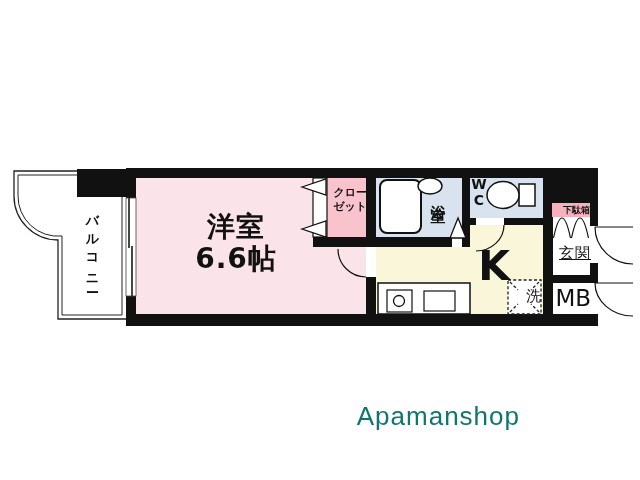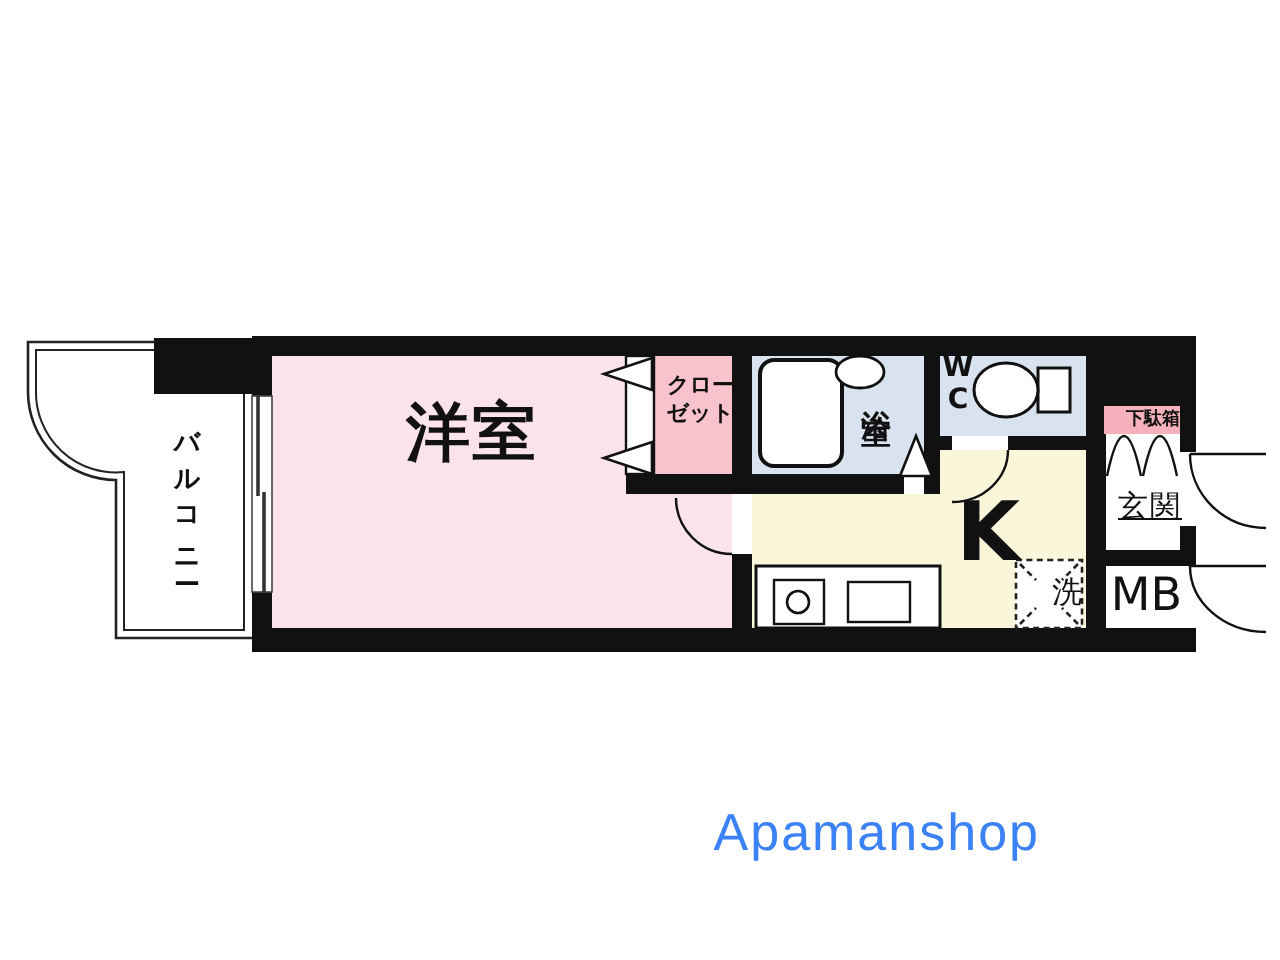--- a/index.html
+++ b/index.html
@@ -2,32 +2,32 @@
 <html><head>
 <meta charset="utf-8">
 <style>
   html,body{margin:0;padding:0;background:#ffffff;}
   #stage{position:relative;width:640px;height:480px;background:#ffffff;overflow:hidden;
          font-family:"DejaVu Sans",sans-serif;}
   #plan-svg{position:absolute;left:0;top:0;}
   .t{position:absolute;color:#111;font-family:"DejaVu Sans",sans-serif;white-space:nowrap;}
   .vert{writing-mode:vertical-rl;text-orientation:upright;}
   .ctr{text-align:right;}
-  .room-label{left:138px;top:198px;width:196px;text-align:center;font-weight:bold;
-              font-size:32px;line-height:1.13;letter-spacing:1px;}
+  .room-label{left:138px;top:211px;width:196px;text-align:center;font-weight:bold;
+              font-size:28px;line-height:1.13;letter-spacing:1px;}
   .balcony-label{left:83px;top:206px;height:112px;font-size:13px;letter-spacing:5px;font-weight:bold;}
   .closet-label{left:326px;top:186px;width:41px;font-size:11px;font-weight:bold;line-height:1.3;}
   .bath-label{left:428px;top:193px;height:50px;font-size:15px;font-weight:bold;letter-spacing:2px;}
   .wc-label{left:471px;top:176px;height:38px;font-size:14px;font-weight:bold;}
   .k-label{left:466px;top:242px;width:44px;font-size:41px;font-weight:bold;}
   .laundry-label{left:508px;top:287px;width:33px;font-size:15px;}
   .shoe-label{left:552px;top:203px;width:38px;height:26px;font-size:9px;font-weight:bold;line-height:14px;}
   .entrance-label{left:551px;top:244px;width:40px;font-size:15px;letter-spacing:1px;text-decoration:underline;}
   .mb-label{left:551px;top:285px;width:40px;font-size:23px;font-weight:normal;}
-  .logo{left:120px;top:401px;width:400px;font-size:26px;color:#3b82f6;letter-spacing:1px;
+  .logo{left:120px;top:401px;width:400px;font-size:26px;color:#0f766e;letter-spacing:1px;
         font-family:"Liberation Sans",sans-serif;}
 </style>
 </head>
 <body>
 
 <div id="stage">
 
   <svg id="plan-svg" width="640" height="480" viewBox="0 0 640 480">
 
     <g>
@@ -107,20 +107,21 @@
       <path d="M504 225 A28 26 0 0 1 476 251"></path>
       <path d="M553.5 238 Q562 198 570.5 238"></path>
       <path d="M571.5 238 Q580 198 588.5 238"></path>
       <path d="M595 227 H633 M595 227 A38 37 0 0 0 633 264"></path>
       <path d="M595 283 H633 M595 283 A38 33 0 0 0 633 316"></path>
     </g>
   </svg>
 
   <div class="t room-label">
     <div>洋室</div>
+    <div>6.6帖</div>
   </div>
 
   <div class="t vert balcony-label">バルコニー</div>
 
   <div class="t ctr closet-label">
     <div>クロー</div>
     <div>ゼット</div>
   </div>
 
   <div class="t vert bath-label">浴室</div>

